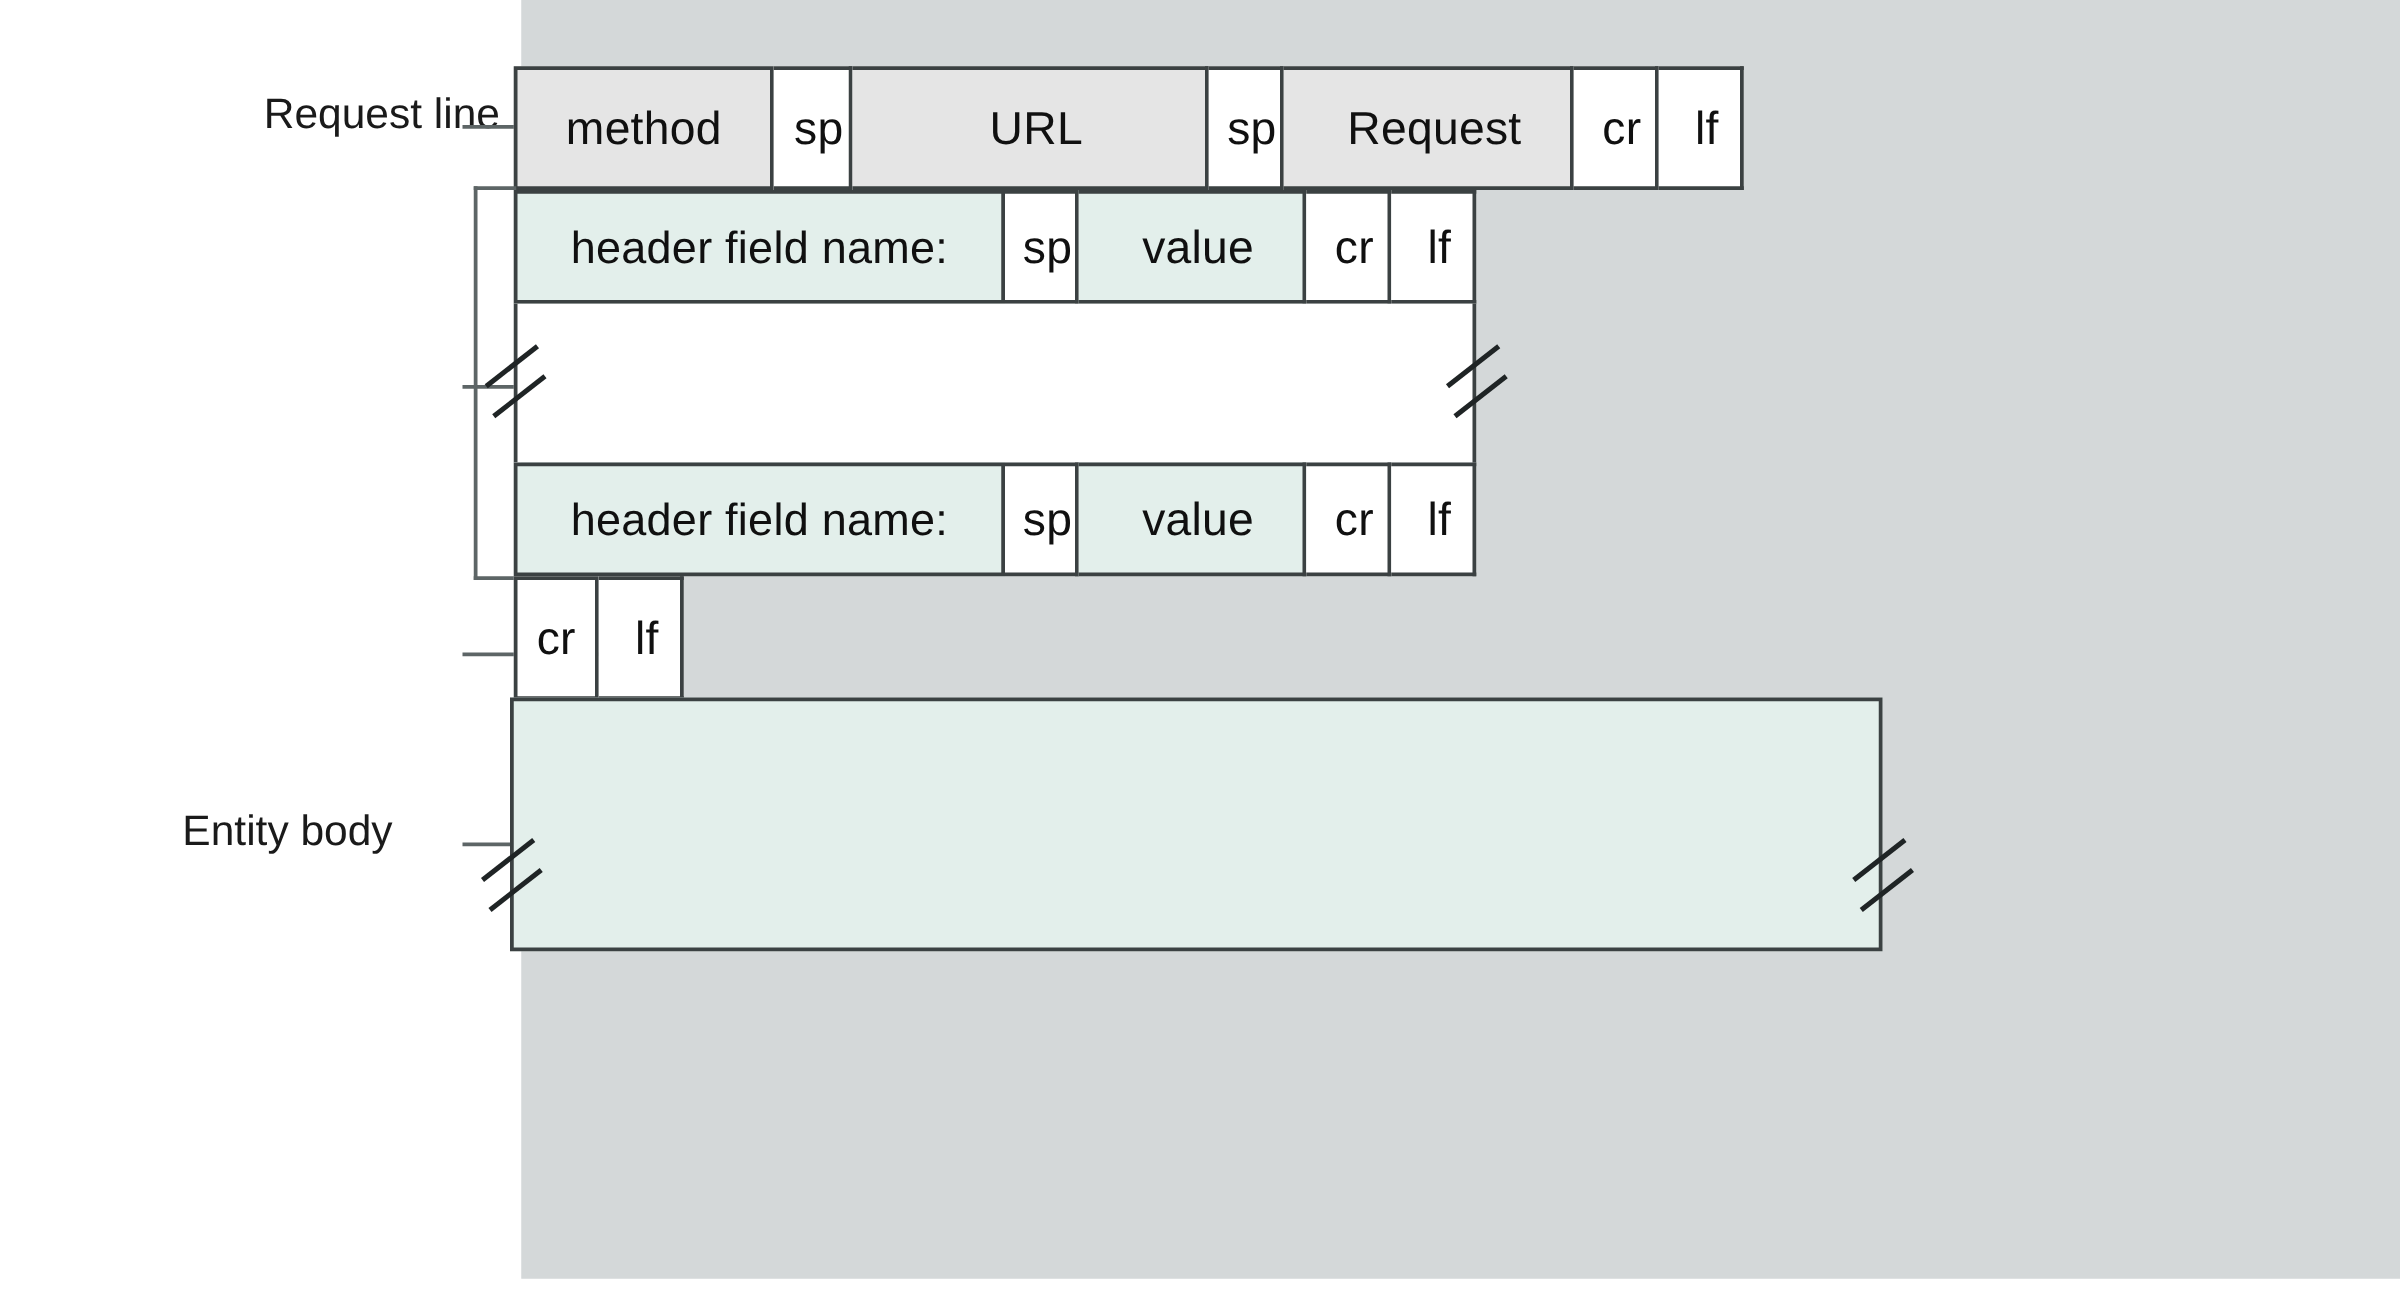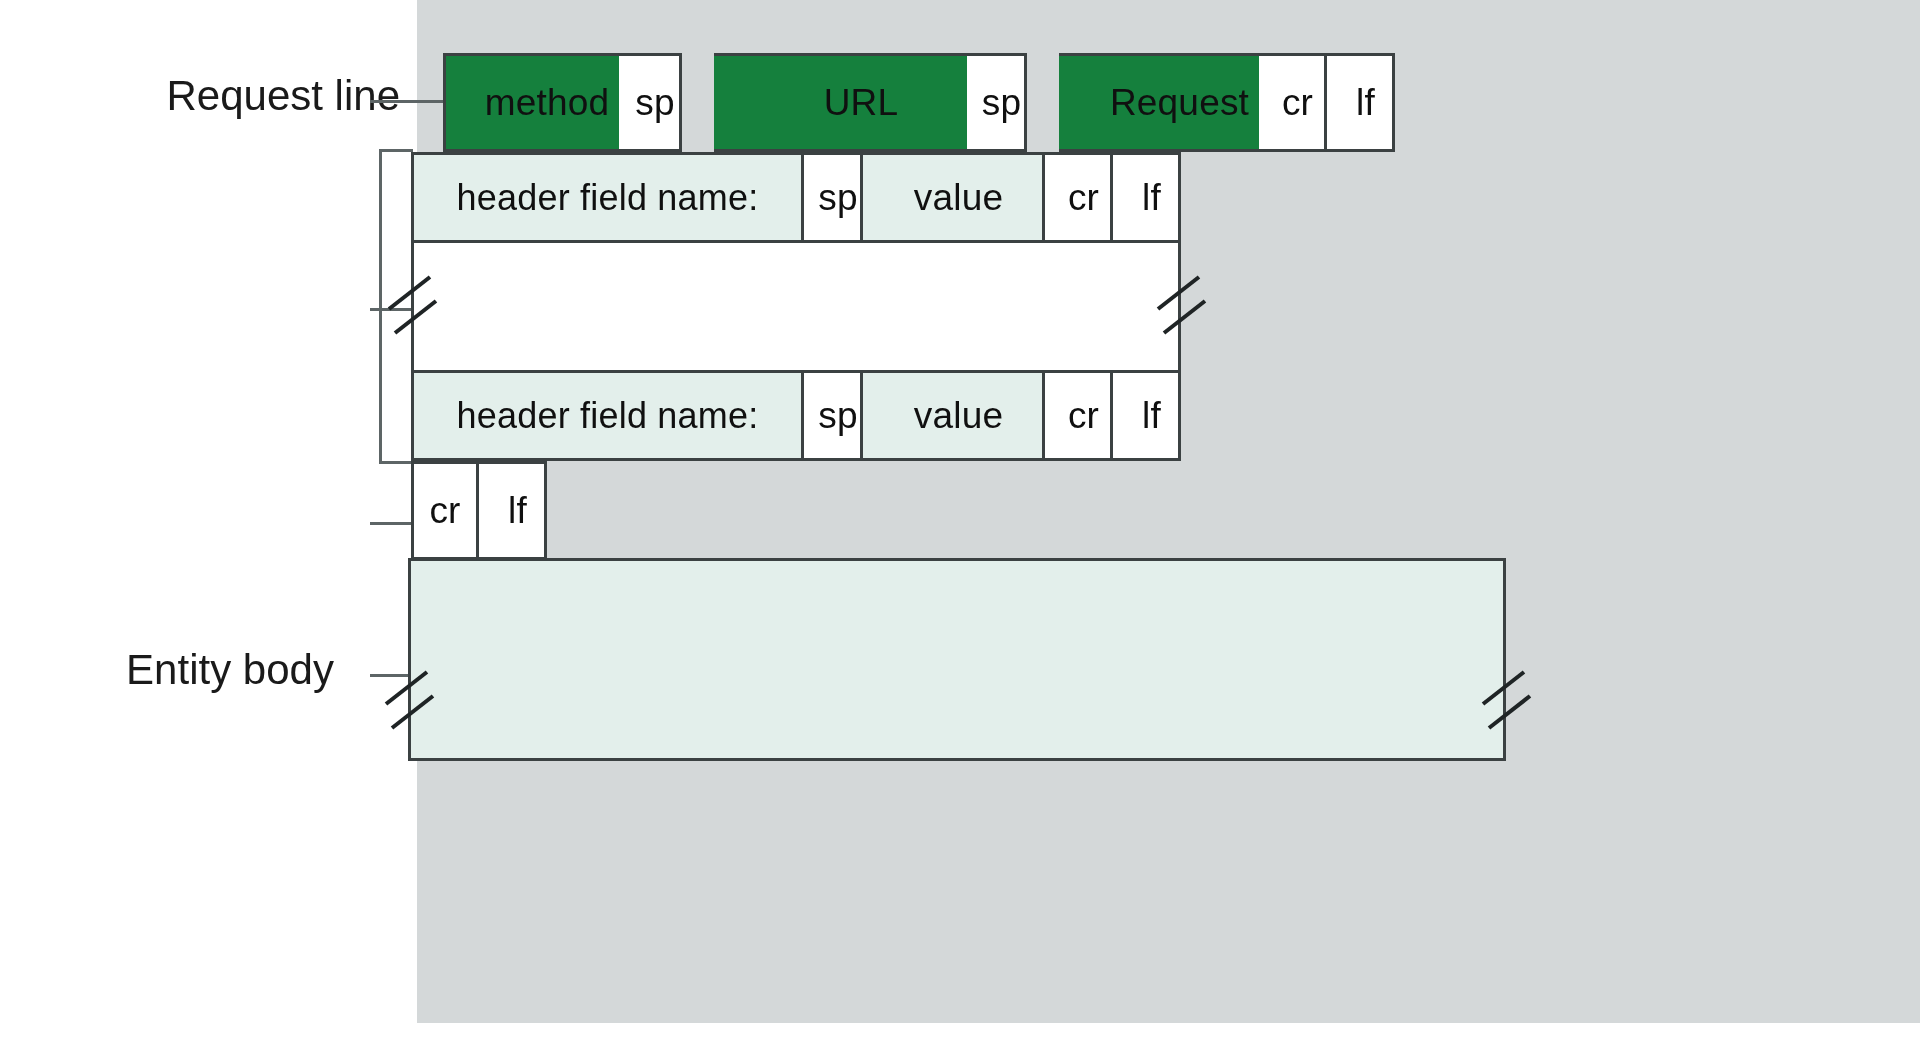--- a/index.html
+++ b/index.html
@@ -16,21 +16,21 @@
   
   .panel{
     position:absolute;
     left:417px;top:0px;width:1503px;height:1023px;
     background:#d4d8d9;
   }
 
   
   .caption{
     position:absolute;
-    font-size:42px;
+    font-size:34px;
     color:#1a1a1a;
     white-space:nowrap;
     text-align:right;
     font-family:"Liberation Sans", sans-serif;
   }
   .leader{
     position:absolute;
     height:0;
     border-top:3px solid #5d6566;
   }
@@ -42,21 +42,21 @@
     border:3px solid #3b4142;
     display:flex;
     align-items:center;
     justify-content:center;
     font-size:37px;
     color:#101010;
     letter-spacing:.2px;
     background:#ffffff;
     overflow:hidden;
   }
-  .cell.green{background:#15803d;margin-left:32px;}
+  .cell.green{background:#e5e5e5;}
   .cell.pale {background:#e3efeb;}
   .cell.white{background:#ffffff;}
 
   
   .cell.nl{border-left-width:0;padding-left:12px;}
 
   
   .band{
     position:absolute;
     box-sizing:border-box;

